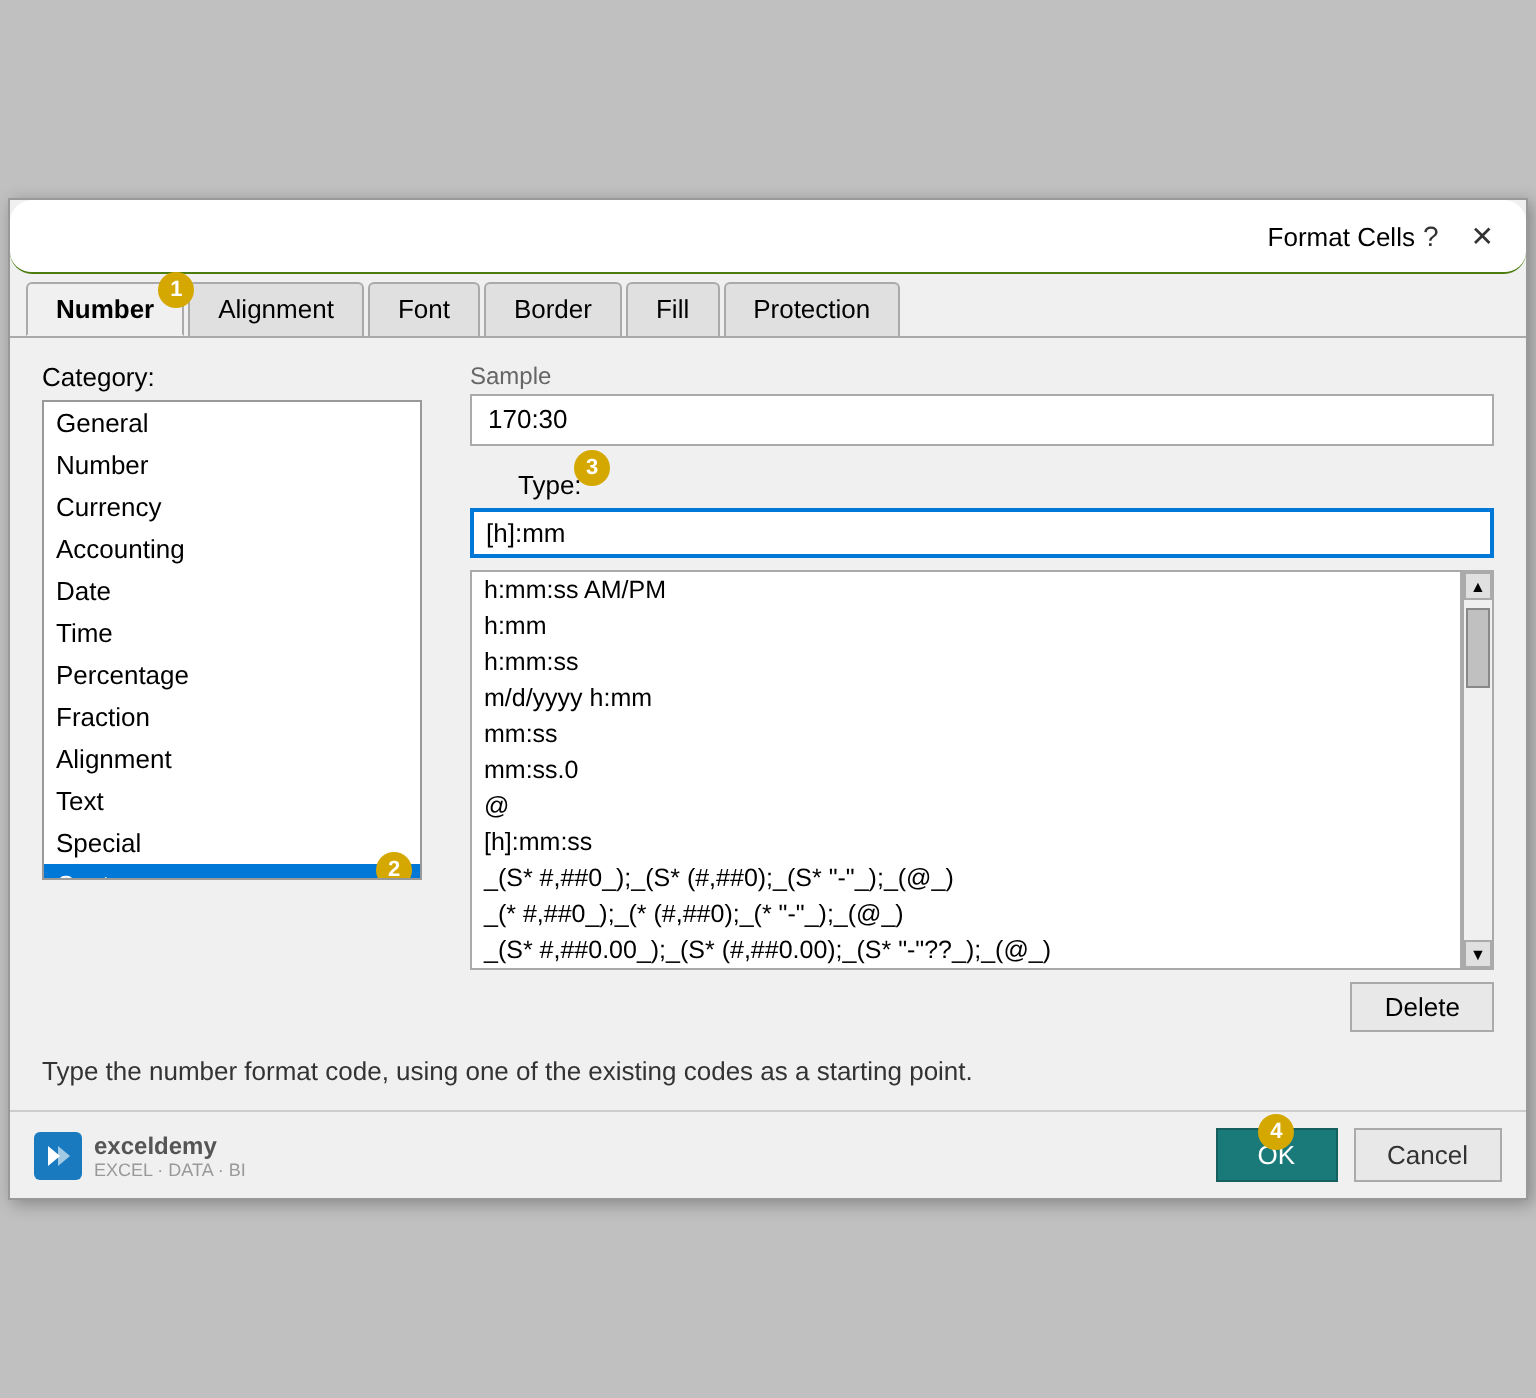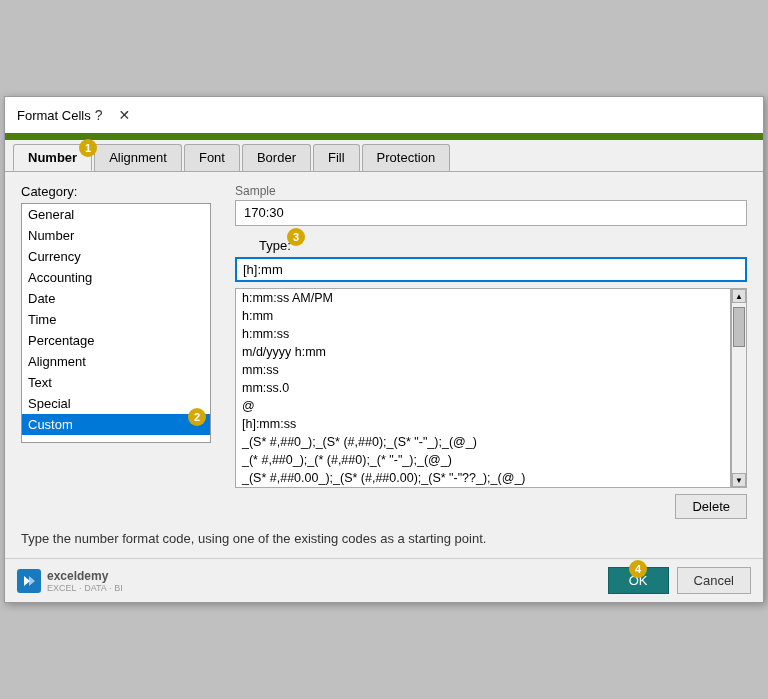--- a/index.html
+++ b/index.html
@@ -16,23 +16,24 @@
     .dialog {
       background: #f0f0f0;
       border: 1px solid #999;
       width: 760px;
       box-shadow: 2px 2px 8px rgba(0,0,0,0.3);
     }
     .title-bar {
       background: #fff;
       padding: 8px 12px;
       display: flex;
-      justify-content: flex-start;
-      align-items: center;
-      border-bottom: 7px solid #4d7c0f;
+      justify-content: flex-end;
+      align-items: center;
+      border-bottom: 1px solid #4d7c0f;
+      border-radius: 11px;
     }
     .title-bar-title {
       font-size: 13px;
       font-weight: normal;
     }
     .title-bar-controls {
       display: flex;
       gap: 8px;
       align-items: center;
     }
@@ -338,20 +339,21 @@
           <span>Category:</span>
         </div>
         <div class="category-list">
           <div class="category-item">General</div>
           <div class="category-item">Number</div>
           <div class="category-item">Currency</div>
           <div class="category-item">Accounting</div>
           <div class="category-item">Date</div>
           <div class="category-item">Time</div>
           <div class="category-item">Percentage</div>
+          <div class="category-item">Fraction</div>
           <div class="category-item">Alignment</div>
           <div class="category-item">Text</div>
           <div class="category-item">Special</div>
           <div class="category-item selected" style="position:relative;">
             Custom
             <span class="item-badge">2</span>
           </div>
         </div>
       </div>
 

